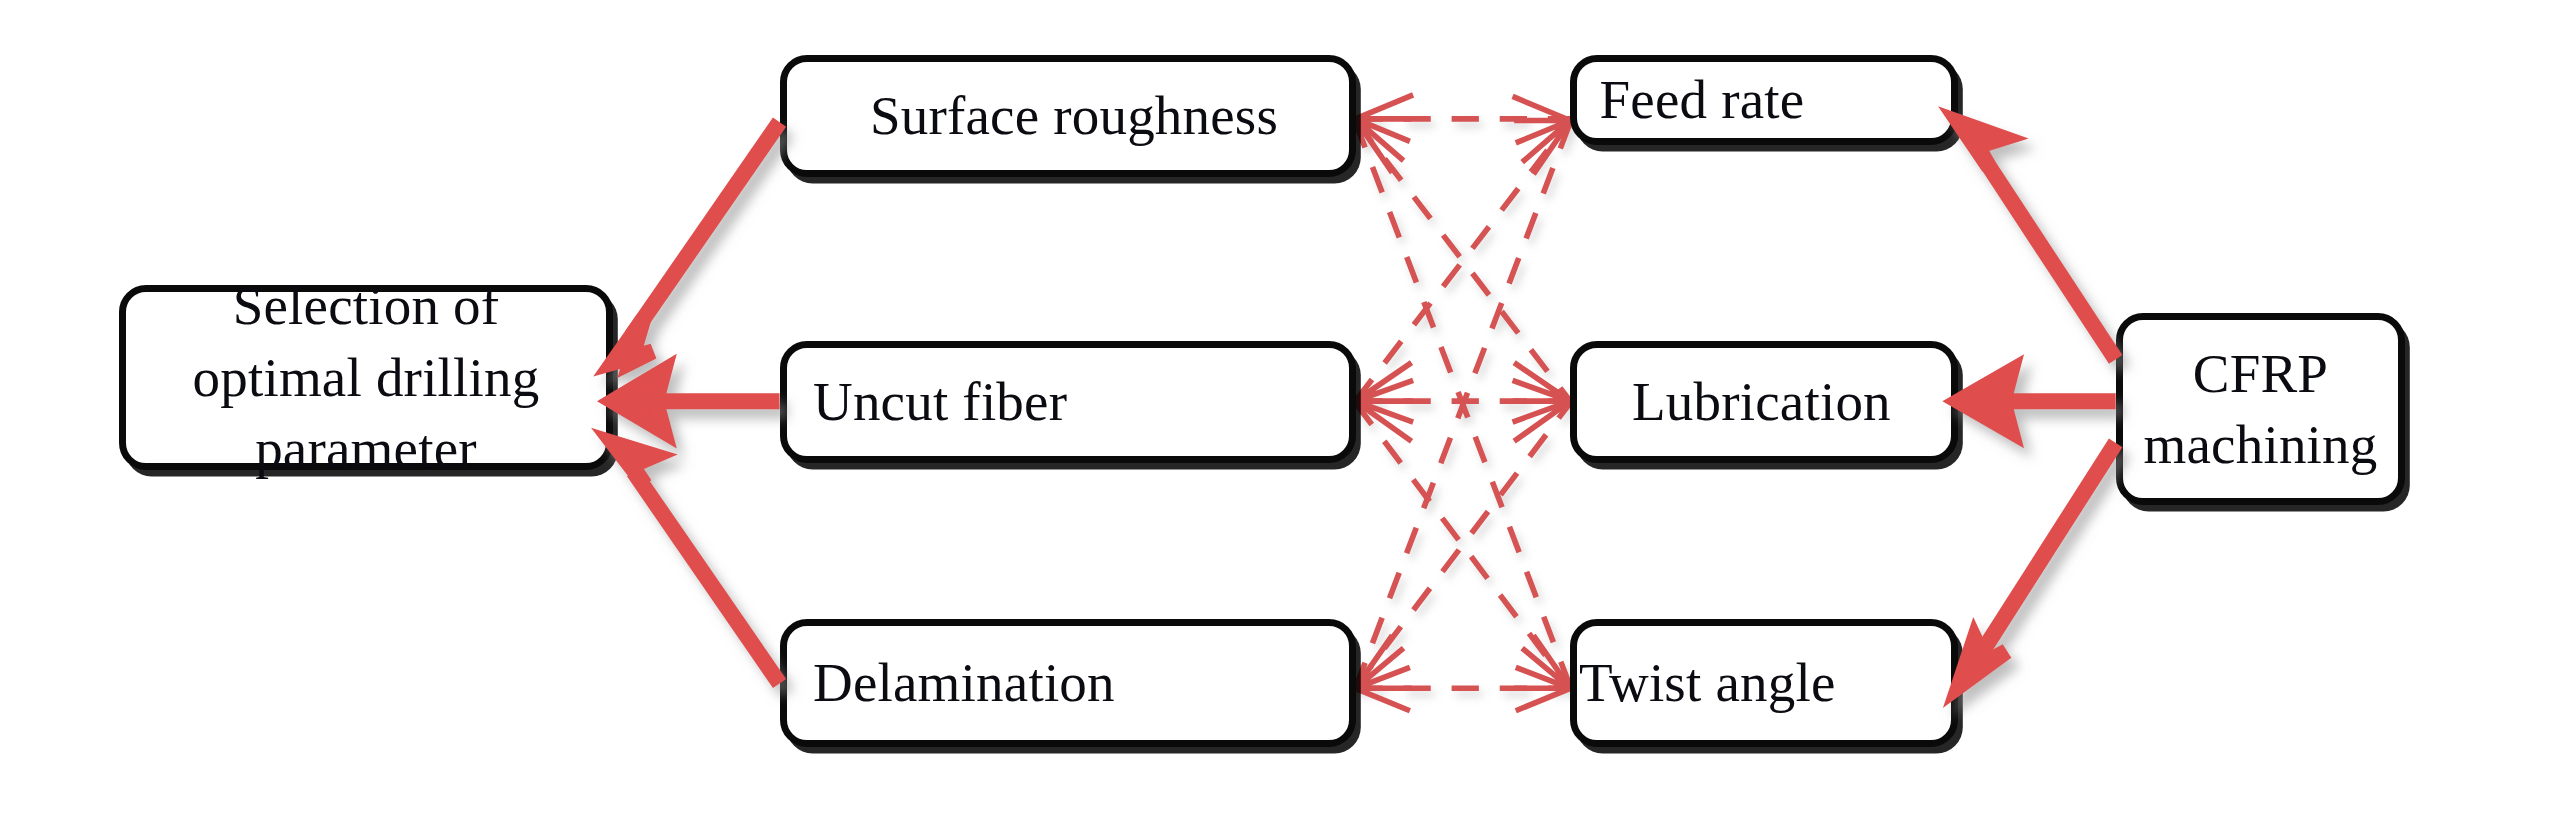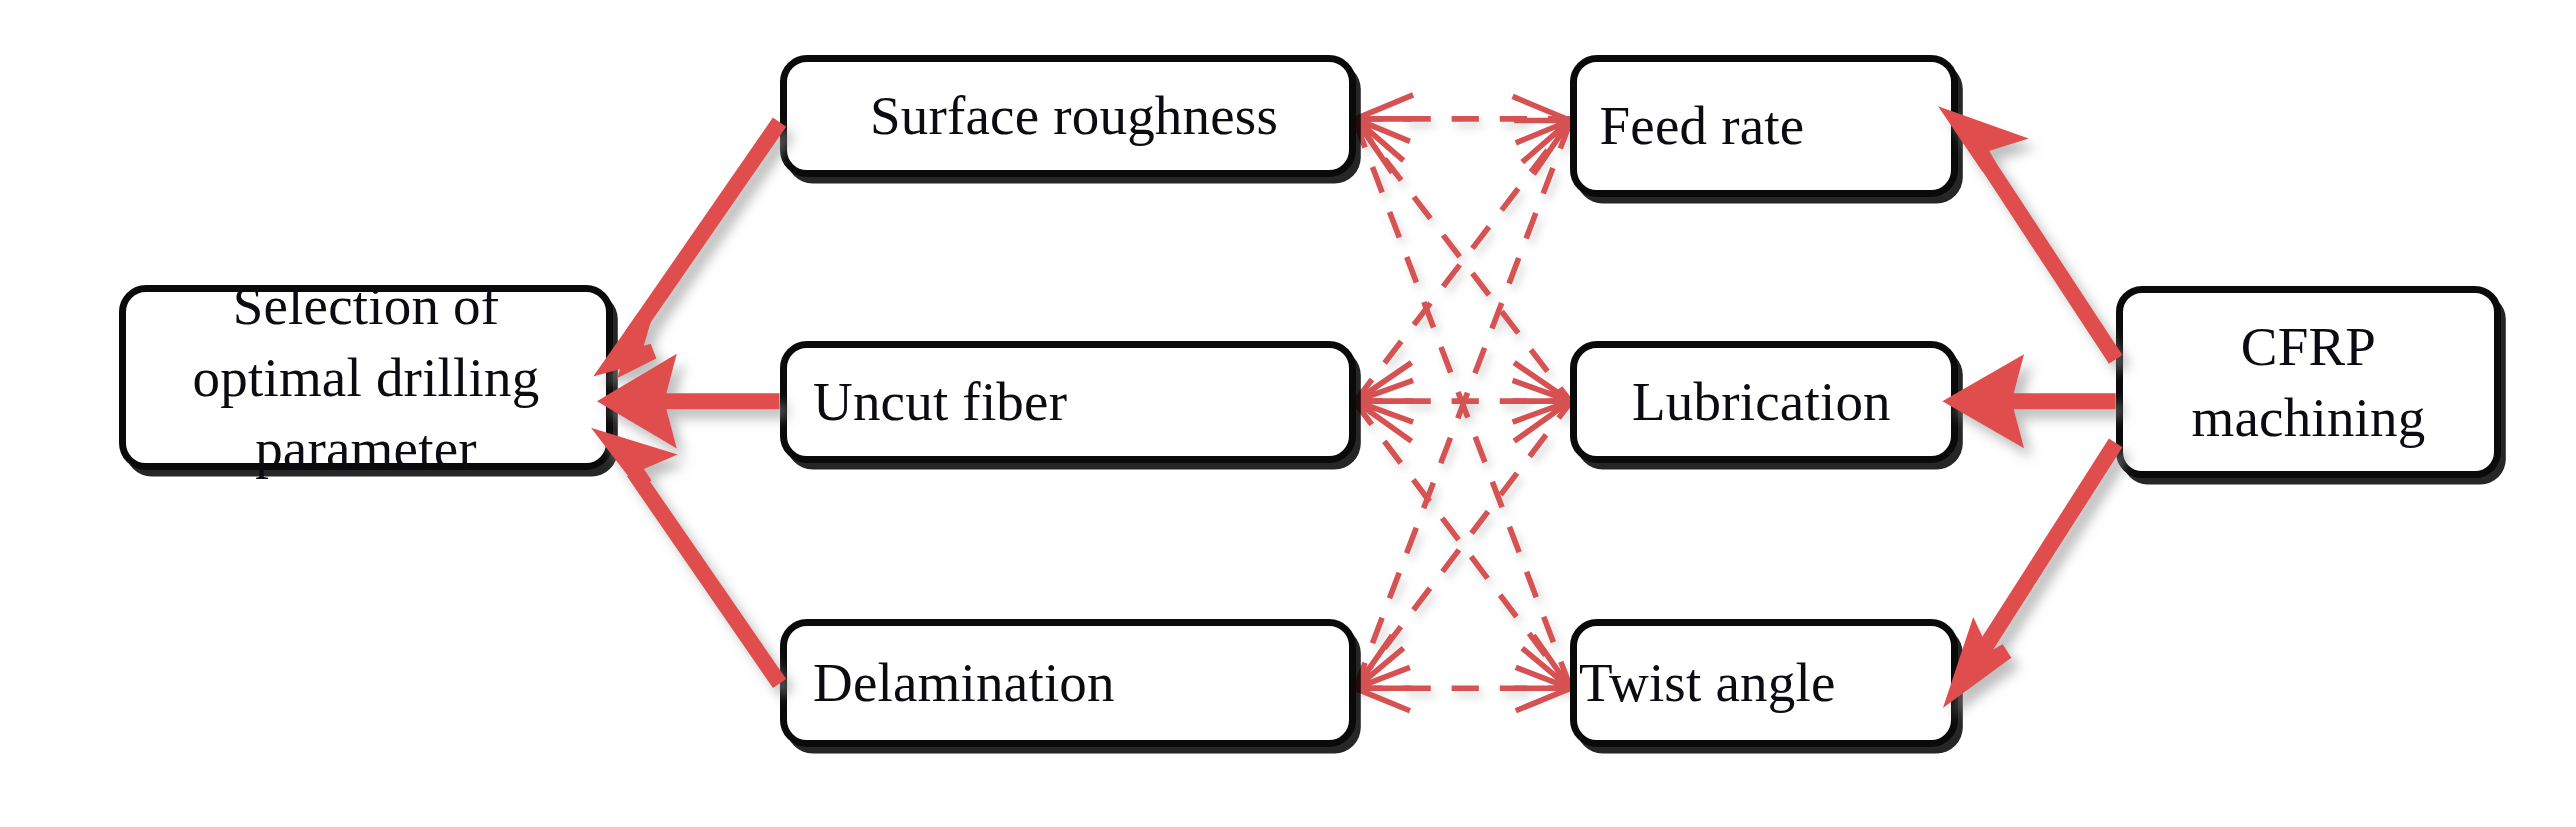--- a/index.html
+++ b/index.html
@@ -45,30 +45,30 @@
 
   #node-surface        { left: 780px;  top: 55px;  width: 576px;  height: 122px; }
   #node-surface .label { font-size: 55px; }
 
   #node-uncut          { left: 780px;  top: 341px; width: 576px;  height: 122px; }
   #node-uncut .label   { font-size: 55px; text-align: left; width: 100%; padding-left: 26px; }
 
   #node-delamination   { left: 780px;  top: 619px; width: 576px;  height: 128px; }
   #node-delamination .label { font-size: 55px; text-align: left; width: 100%; padding-left: 26px; }
 
-  #node-feed           { left: 1570px; top: 55px;  width: 388px;  height: 142px; }
+  #node-feed           { left: 1570px; top: 55px;  width: 388px;  height: 90px; }
   #node-feed .label    { font-size: 55px; text-align: left; width: 100%; padding-left: 22.5px; }
 
   #node-lubrication    { left: 1570px; top: 341px; width: 388px;  height: 122px; }
   #node-lubrication .label { font-size: 55px; text-align: left; width: 100%; padding-left: 19px; }
 
   #node-twist          { left: 1570px; top: 619px; width: 388px;  height: 128px; }
   #node-twist .label   { font-size: 55px; text-align: left; width: 100%; padding-left: 2px; }
 
-  #node-cfrp           { left: 2116px; top: 286px; width: 385px;  height: 192px; border-radius: 26px; }
+  #node-cfrp           { left: 2116px; top: 313px; width: 289px;  height: 192px; }
   #node-cfrp .label    { font-size: 55px; }
 
   
   #edges {
     position: absolute;
     left: 0; top: 0;
     width: 2576px;
     height: 828px;
     z-index: 2;
   }

